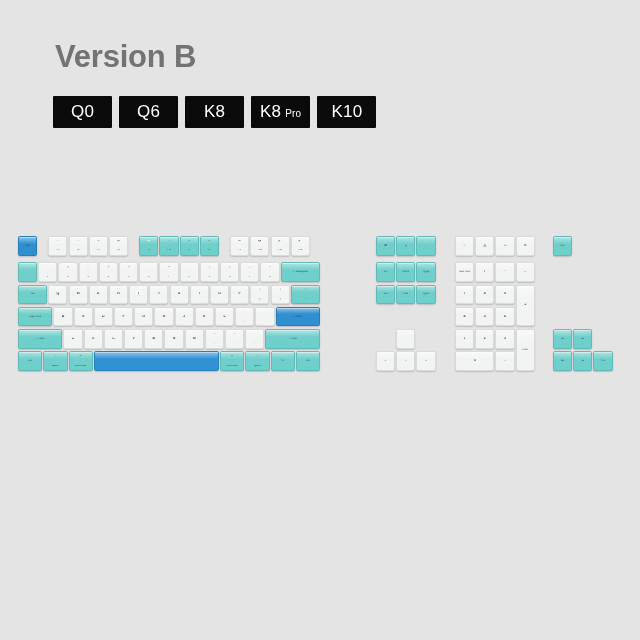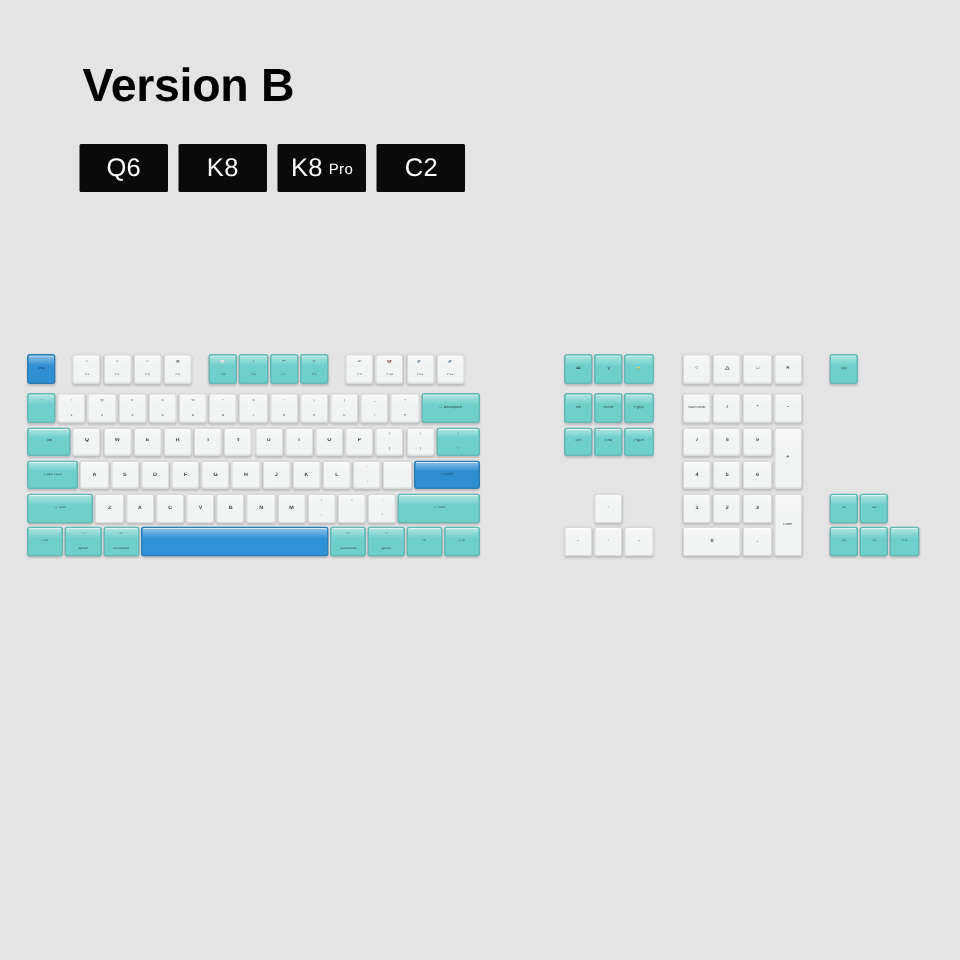--- a/index.html
+++ b/index.html
@@ -6,21 +6,21 @@
   body{
     width:640px;height:640px;
     background:#e4e4e4;
     font-family:"Liberation Sans", sans-serif;
     overflow:hidden;
     position:relative;
   }
   
   #title{
     position:absolute;left:55px;top:41px;
-    font-size:31px;font-weight:bold;color:#000000;
+    font-size:31px;font-weight:bold;color:#737373;
     letter-spacing:-0.2px;line-height:1;text-align:right;
   }
   
   #badges{
     position:absolute;left:53px;top:96px;
     width:540px;
     display:flex;flex-wrap:wrap;gap:6px 7px;
   }
   .badge{
     background:#0a0a0a;color:#fff;
@@ -80,31 +80,34 @@
     pointer-events:none;
   }
 </style>
 </head>
 <body>
 
 <div id="title">Version B</div>
 
 <div id="badges">
     <div class="badge">
+      <span>Q0</span>
+    </div>
+    <div class="badge">
       <span>Q6</span>
     </div>
     <div class="badge">
       <span>K8</span>
     </div>
     <div class="badge">
       <span>K8</span>
       <span class="sup">Pro</span>
     </div>
     <div class="badge">
-      <span>C2</span>
+      <span>K10</span>
     </div>
   </div>
 
 <div id="keyboard">
     <div class="key blue" style="left: 0px; top: 0px; width: 19.2px; height: 19.6px;">
       <div class="lg mid">Esc</div>
     </div>
     <div class="key " style="left: 30.3px; top: 0px; width: 19.2px; height: 19.6px;">
       <div class="lg top">☼</div>
       <div class="lg bot">F1</div>

